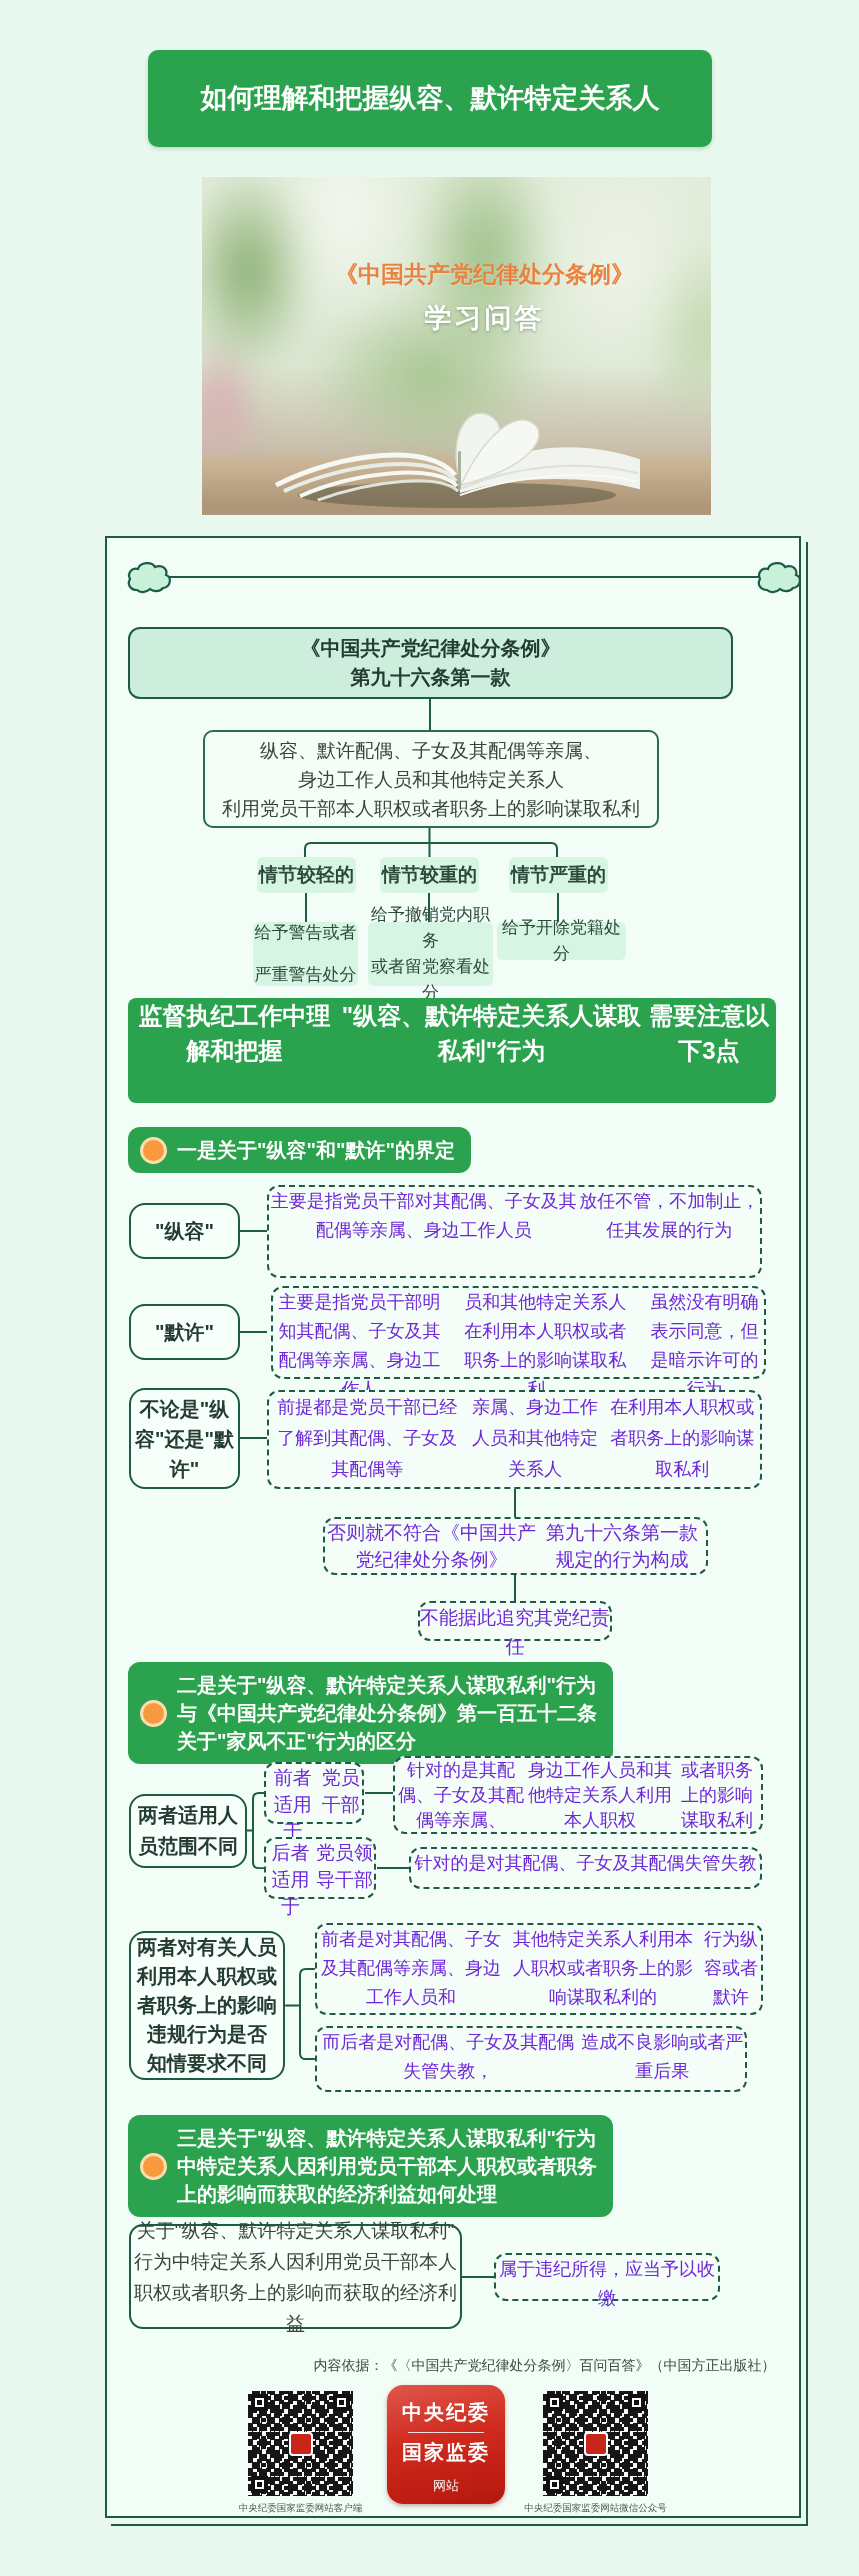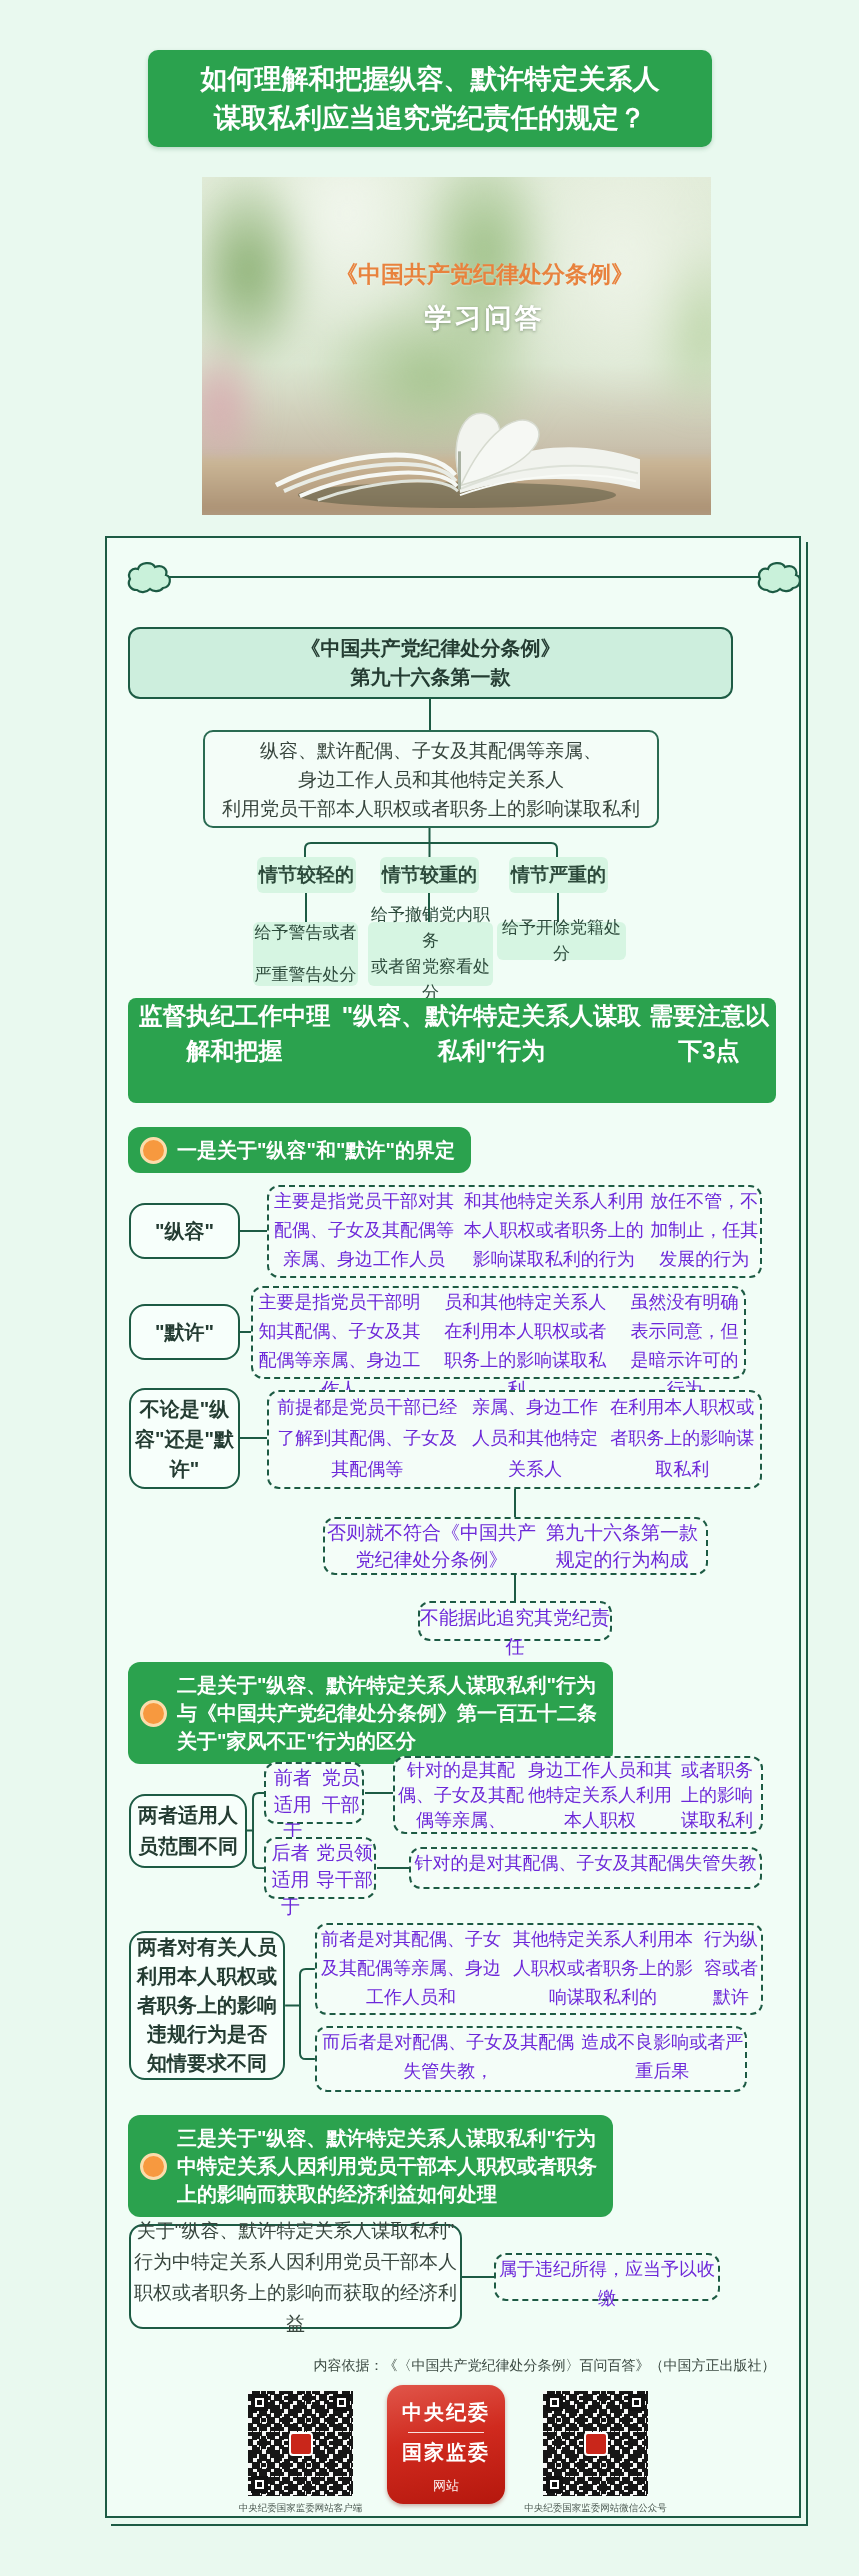--- a/index.html
+++ b/index.html
@@ -90,21 +90,20 @@
   .badge .l3{position:absolute;top:92px;width:100%;text-align:center;font-size:13px;opacity:.95;}
   .caption{position:absolute;top:1964px;width:189px;text-align:center;font-size:9.5px;color:#4c5a52;}
 </style>
 </head>
 <body>
 
 <div class="page">
 
   <div class="abs header-box">
     <div>如何理解和把握纵容、默许特定关系人</div>
-    <div>谋取私利应当追究党纪责任的规定？</div>
   </div>
 
   <div class="abs hero">
     <div class="hero-blur"></div>
     <div class="hero-table"></div>
     <svg class="hero-book" width="418" height="179" viewBox="0 0 420 180">
       <ellipse cx="210" cy="162" rx="160" ry="13" fill="rgba(50,60,40,0.38)"></ellipse>
       <path d="M28,152 C95,118 185,110 208,142" fill="none" stroke="#f6f8f4" stroke-width="5"></path>
       <path d="M36,158 C100,128 188,120 209,148" fill="none" stroke="#e9ece5" stroke-width="4"></path>
       <path d="M52,163 C110,138 190,130 210,153" fill="none" stroke="#f6f8f4" stroke-width="4"></path>
@@ -176,27 +175,26 @@
 
     <div class="sec-header" style="top:589px;">
       <span class="bullet"></span>
       <span class="txt">一是关于"纵容"和"默许"的界定</span>
     </div>
 
     <div class="label-box" style="left:22px;top:665px;width:111px;height:56px;">"纵容"</div>
     <div class="hline" style="left:133px;top:692px;width:27px;"></div>
     <div class="dashed-box" style="left:160px;top:647px;width:495px;height:93px;">
       <div>主要是指党员干部对其配偶、子女及其配偶等亲属、身边工作人员</div>
-      <div>和其他特定关系人利用本人职权或者职务上的影响谋取私利的行为</div>
       <div>放任不管，不加制止，任其发展的行为</div>
     </div>
 
     <div class="label-box" style="left:22px;top:766px;width:111px;height:56px;">"默许"</div>
     <div class="hline" style="left:133px;top:793px;width:27px;"></div>
-    <div class="dashed-box" style="left:144px;top:748px;width:495px;height:93px;gap:13px;">
+    <div class="dashed-box" style="left:164px;top:748px;width:495px;height:93px;gap:13px;">
       <div>主要是指党员干部明知其配偶、子女及其配偶等亲属、身边工作人</div>
       <div>员和其他特定关系人在利用本人职权或者职务上的影响谋取私利，</div>
       <div>虽然没有明确表示同意，但是暗示许可的行为</div>
     </div>
 
     <div class="label-box" style="left:22px;top:850px;width:111px;height:101px;line-height:30px;">
       <div>不论是"纵</div>
       <div>容"还是"默</div>
       <div>许"</div>
     </div>

